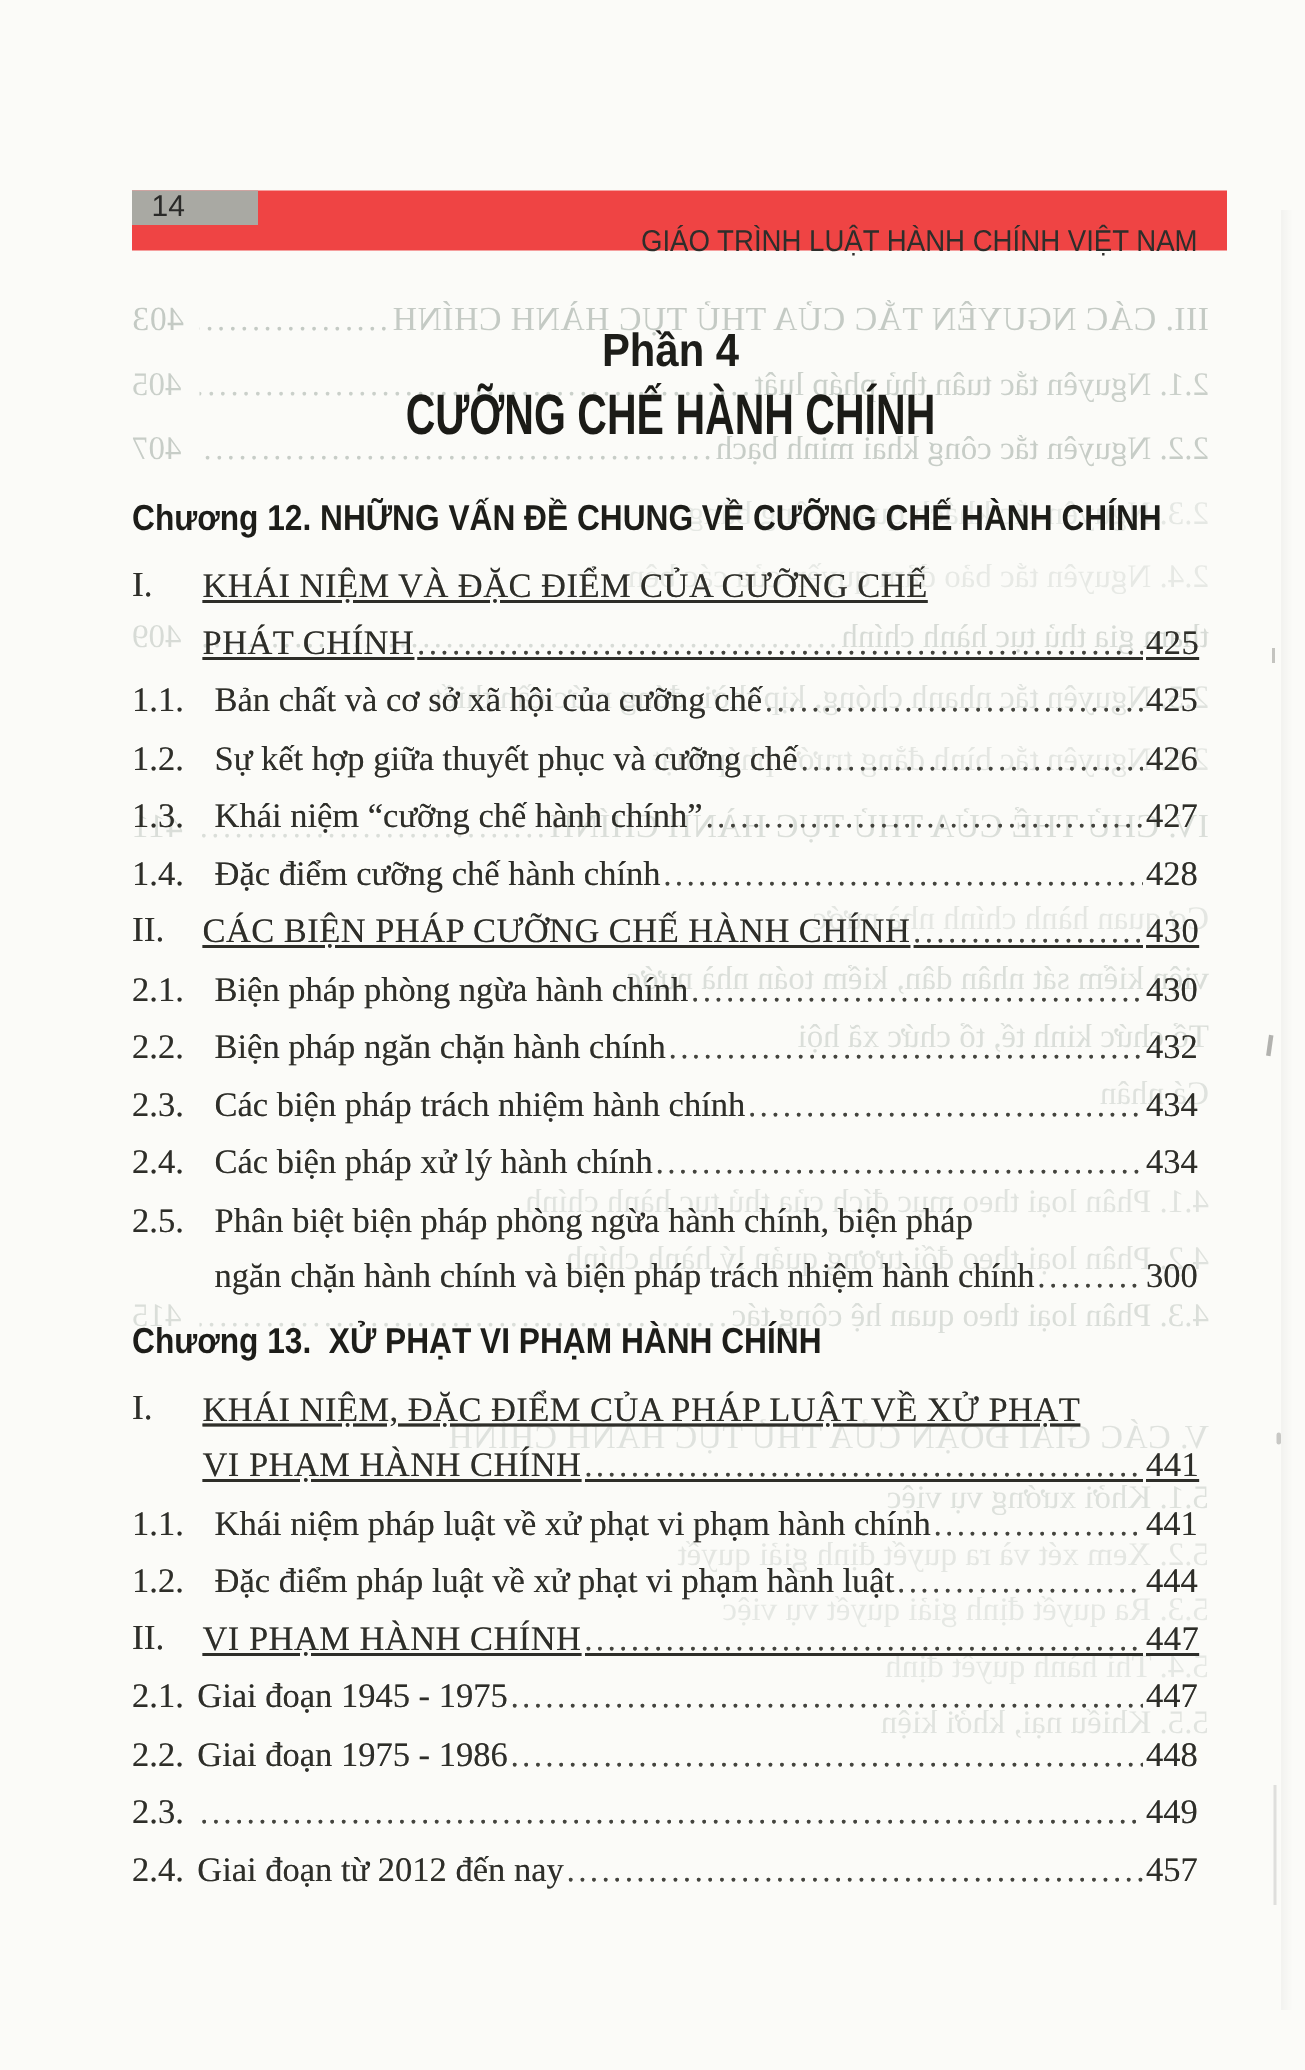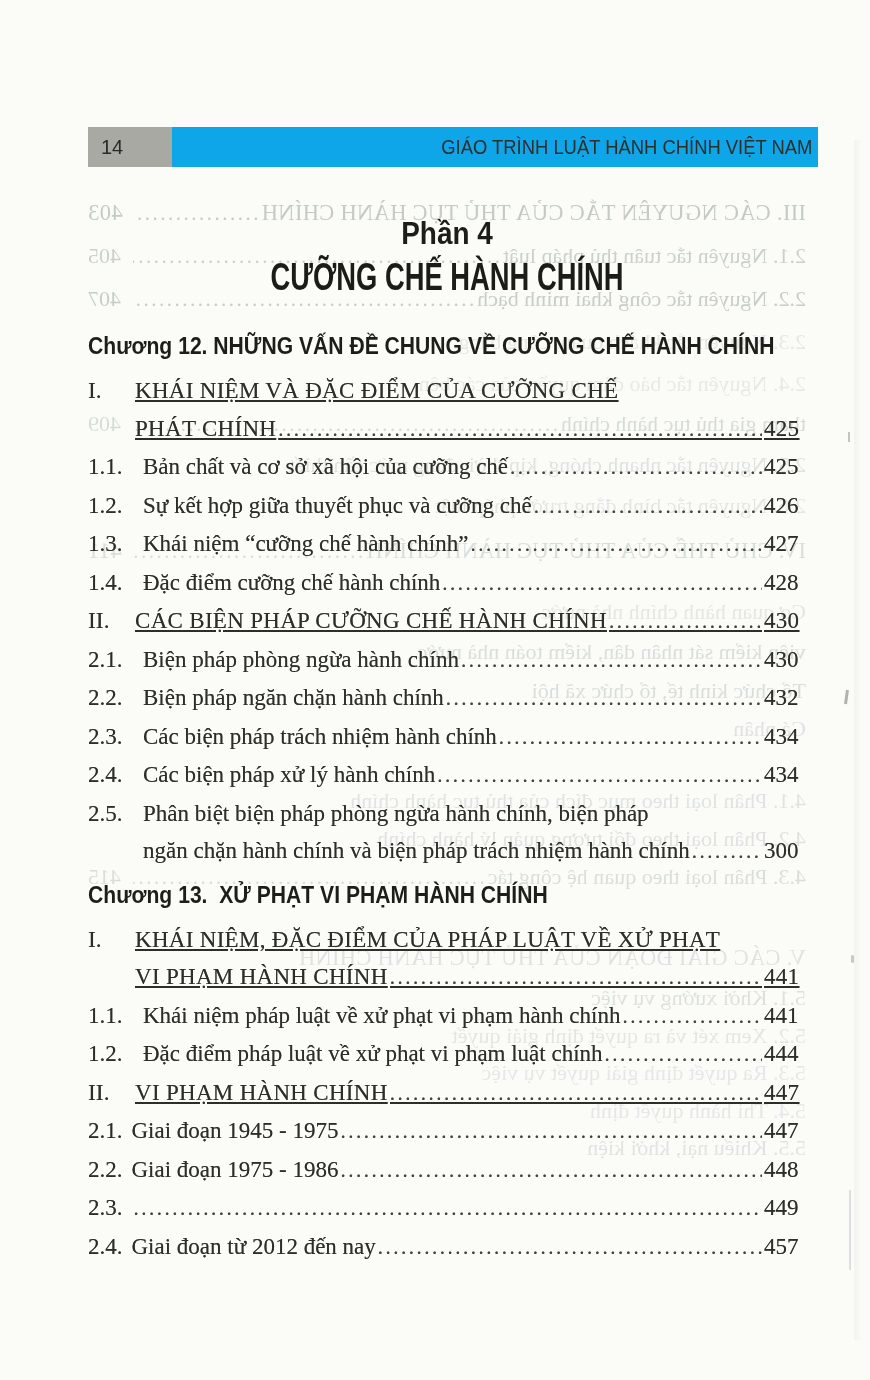--- a/index.html
+++ b/index.html
@@ -20,31 +20,31 @@
     font-size:22px;line-height:30px;white-space:nowrap;
   }
   .ghost.caps{font-size:22.5px;letter-spacing:0.3px;}
   .ghost .txt{white-space:nowrap;}
   .ghost .leader{flex:1;overflow:hidden;margin:0 3px;min-width:8px;}
   .ghost .leader::after{color:inherit;}
   .ghost .pg{flex:0 0 auto;text-align:right;}
   
   .header-bar{
     position:absolute;left:88px;top:127px;width:730px;height:40px;
-    background:#0ea5e9;display:flex;z-index:2;
+    background:#ef4444;display:flex;z-index:2;flex-direction:column;
   }
   .page-num-box{
     width:84px;background:#a9a9a3;display:flex;align-items:center;
     padding-left:13px;box-sizing:border-box;
     font-family:"Liberation Sans","DejaVu Sans",sans-serif;
     font-size:20px;color:#2a2a28;
   }
   .running-title{
     flex:1;display:flex;align-items:center;justify-content:flex-end;
-    padding-right:6px;
+    padding-right:20px;
     font-family:"Liberation Sans","DejaVu Sans",sans-serif;
     font-size:20px;color:#2e2e2b;
   }
   .running-title .squeeze{display:inline-block;transform:scaleX(0.92);transform-origin:right center;white-space:nowrap;}
   
   .toc{position:absolute;left:88px;top:214px;width:718px;z-index:1;}
   .part-label{
     text-align:center;height:40px;line-height:40px;color:#1d1d19;
     font-family:"Liberation Sans","DejaVu Sans",sans-serif;
     font-weight:700;font-size:31px;transform:scaleX(0.9);
@@ -329,21 +329,21 @@
               <span class="txt">Khái niệm pháp luật về xử phạt vi phạm hành chính</span>
               <span class="leader"></span>
               <span class="pg">441</span>
             </div>
           </div>
         </div>
         <div class="entry sub">
           <span class="label">1.2.</span>
           <div class="body">
             <div class="line">
-              <span class="txt">Đặc điểm pháp luật về xử phạt vi phạm luật chính</span>
+              <span class="txt">Đặc điểm pháp luật về xử phạt vi phạm hành luật</span>
               <span class="leader"></span>
               <span class="pg">444</span>
             </div>
           </div>
         </div>
         <div class="entry section">
           <span class="label">II.</span>
           <div class="body">
             <div class="line">
               <span class="txt">VI PHẠM HÀNH CHÍNH</span>

